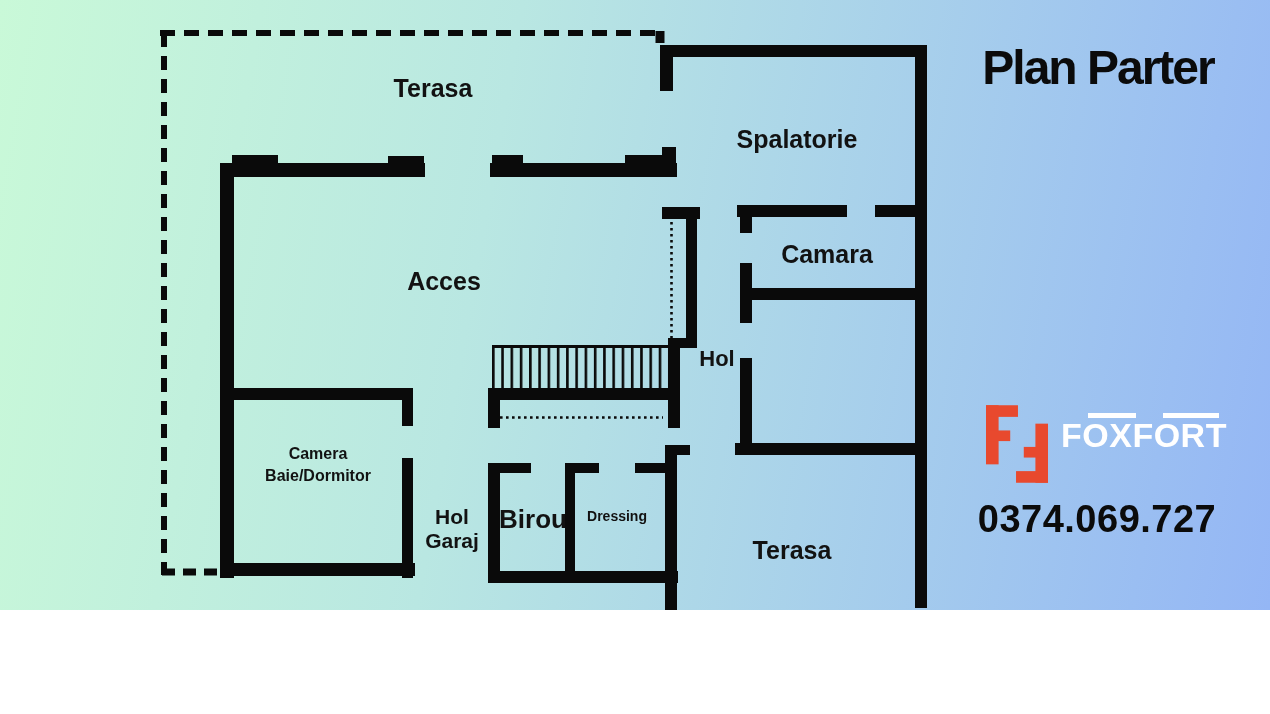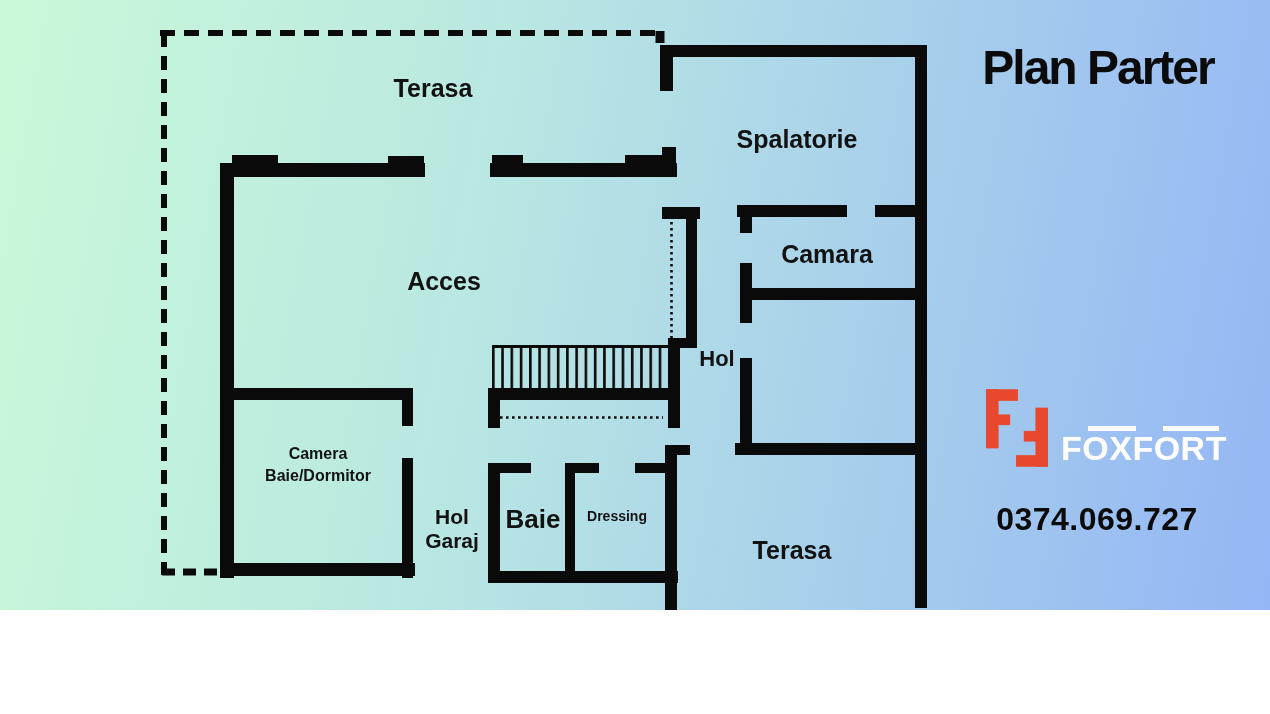--- a/index.html
+++ b/index.html
@@ -14,31 +14,31 @@
     font-weight:bold;color:#121212;text-align:center;
     line-height:1.38;white-space:nowrap;
   }
   .lbl span{display:block;}
   .fs25{font-size:25px;} .fs26{font-size:26px;} .fs22{font-size:22px;}
   .fs21{font-size:21px;} .fs20{font-size:16px;} .fs18{font-size:14px;}
   .page-title{
     position:absolute;left:1098px;top:67px;transform:translate(-50%,-50%);
     font-size:48px;font-weight:bold;letter-spacing:-2px;color:#0b0b0b;white-space:nowrap;
   }
-  .logo{position:absolute;left:986px;top:388px;display:flex;align-items:flex-end;gap:13px;}
+  .logo{position:absolute;left:986px;top:404px;display:flex;align-items:flex-start;gap:13px;}
   .logo-text-wrap{position:relative;margin-top:12px;}
   .logo-text{
     font-size:34px;font-weight:bold;color:#ffffff;letter-spacing:0.5px;white-space:nowrap;
   }
   .fox-bar{position:absolute;height:5px;background:#ffffff;top:-3px;}
   .fox-bar.b1{left:27px;width:48px;}
   .fox-bar.b2{left:102px;width:56px;}
   .phone{
     position:absolute;left:1097px;top:519px;transform:translate(-50%,-50%);
-    font-size:32px;font-weight:bold;color:#0b0b0b;letter-spacing:0.5px;white-space:nowrap;
+    font-size:38px;font-weight:bold;color:#0b0b0b;letter-spacing:0.5px;white-space:nowrap;
   }
 </style>
 </head>
 <body>
 
 <div class="stage">
 
   <svg class="plan-svg" width="1270" height="714" viewBox="0 0 1270 714">
     <defs>
       <pattern id="treads" x="492" y="345" width="9.26" height="47" patternUnits="userSpaceOnUse">
@@ -121,21 +121,21 @@
   <div class="lbl fs21" style="left:831px;top:364px">
   </div>
   <div class="lbl fs20" style="left:318px;top:465px">
     <span>Camera</span>
     <span>Baie/Dormitor</span>
   </div>
   <div class="lbl fs21" style="left:452px;top:529px;line-height:1.12">
     <span>Hol</span>
     <span>Garaj</span>
   </div>
-  <div class="lbl fs26" style="left:533px;top:520px">Baie</div>
+  <div class="lbl fs26" style="left:533px;top:520px">Birou</div>
   <div class="lbl fs18" style="left:617px;top:517px">Dressing</div>
   <div class="lbl fs25" style="left:792px;top:550px">Terasa</div>
 
   <div class="page-title">Plan Parter</div>
 
   <div class="logo">
     <svg width="62" height="80" viewBox="0 0 64 80">
       <g fill="#E8492E">
         <rect x="0" y="0" width="13" height="61"></rect>
         <rect x="0" y="0" width="33" height="12"></rect>

